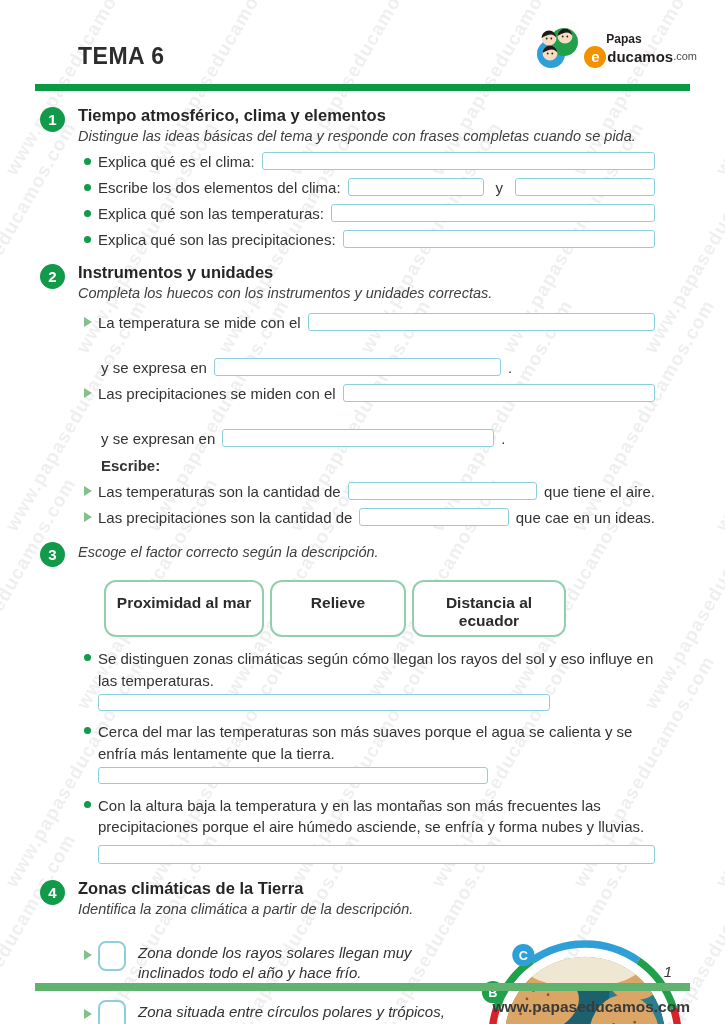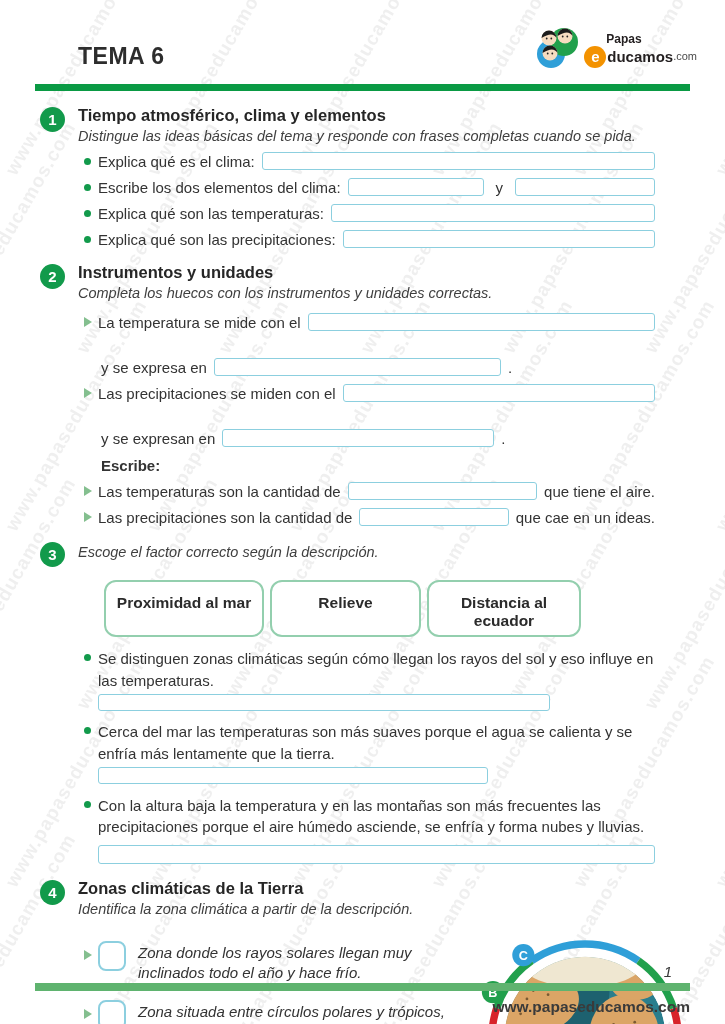--- a/index.html
+++ b/index.html
@@ -58,21 +58,21 @@
   .abox.grow { flex:1 1 auto; }
   .indent { padding-left:17px;margin-top:27px; }
 
   
   .options { display:flex; gap:6px; margin:13px 0 2px 20px; }
   .pill {
     background:#fff; border:2px solid #93cfae; border-radius:12px;
     font-size:15.5px; font-weight:bold; color:#2b2b2b; text-align:center;
     padding:12px 0 5px 0; cursor:pointer;
   }
-  .pill.w1 { width:160px; } .pill.w2 { width:151px; } .pill.w3 { width:154px; }
+  .pill.w1 { width:160px; } .pill.w2 { width:136px; } .pill.w3 { width:154px; }
 
   .flow { font-size:15px; color:#333; line-height:1.45; }
   .inline-box { display:inline-block; height:17px; background:#fff; border:1.5px solid #8ccfdf;
     border-radius:3px; vertical-align:-3px; }
   .inline-box.b1 { width:452px; } .inline-box.b2 { width:390px; }
   .block-box { height:19px; background:#fff; border:1.5px solid #8ccfdf; border-radius:3px; margin-top:7px; }
 
   
   .s4-cols { display:flex; margin:6px 22px 0 84px; }
   .s4-left { flex:1 1 auto; }

